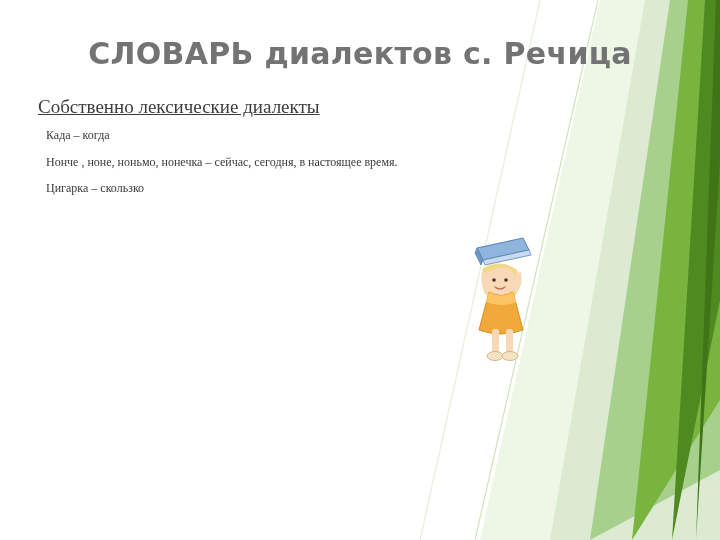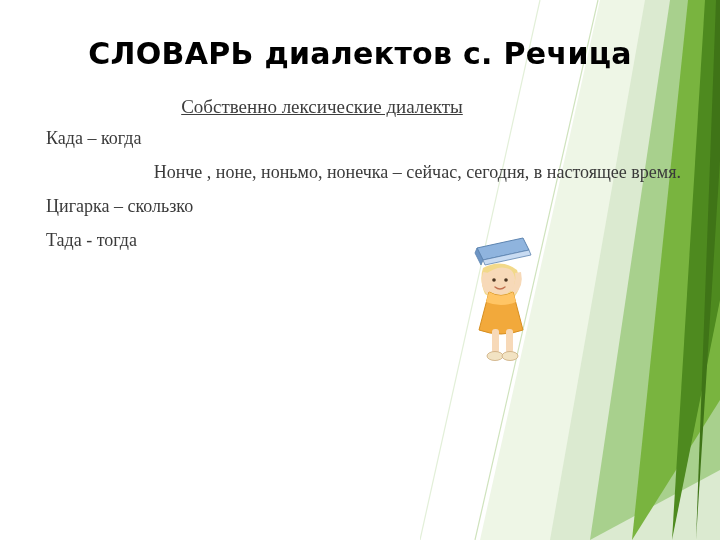--- a/index.html
+++ b/index.html
@@ -35,50 +35,49 @@
   
   .title {
     position: absolute;
     left: 28px;
     top: 36px;
     width: 664px;
     text-align: center;
     font-family: "DejaVu Sans", sans-serif;
     font-size: 30px;
     font-weight: bold;
-    color: #000000;
+    color: #737373;
     letter-spacing: 0.3px;
     white-space: nowrap;
   }
 
   
   .body-block {
     position: absolute;
     left: 38px;
     top: 96px;
     width: 648px;
   }
   .subtitle {
-    text-align: center;
+    text-align: left;
     font-size: 19px;
     color: #3d3d3d;
     text-decoration: underline;
     margin: 0 0 10px 0;
     padding-right: 80px;
   }
   .entry {
-    font-size: 18px;
+    font-size: 12px;
     color: #3a3a3a;
     line-height: 1.22;
     margin: 0 0 12px 0;
     padding-left: 8px;
   }
   .entry.wide {
     width: 635px;
-    text-align: right;
   }
   .entry.narrow {
     width: 430px;
   }
 
   
   .clipart {
     position: absolute;
     left: 455px;
     top: 228px;
@@ -111,21 +110,20 @@
     </svg>
   </div>
 
   <div class="title">СЛОВАРЬ диалектов с. Речица</div>
 
   <div class="body-block">
     <div class="subtitle">Собственно лексические диалекты</div>
     <p class="entry narrow">Када – когда</p>
     <p class="entry wide">Нонче , ноне, ноньмо, нонечка – сейчас, сегодня, в настоящее время.</p>
     <p class="entry narrow">Цигарка – скользко</p>
-    <p class="entry narrow">Тада  - тогда</p>
   </div>
 
   <div class="clipart">
     <svg width="120" height="150" viewBox="0 0 120 150" xmlns="http://www.w3.org/2000/svg">
 
       <g>
         <polygon points="22,20 68,10 74,22 28,32" fill="#8fb4de" stroke="#5d84b0" stroke-width="1"></polygon>
         <polygon points="22,20 28,32 26,37 20,25" fill="#6e95c4" stroke="#5d84b0" stroke-width="0.8"></polygon>
         <polygon points="28,32 74,22 76,27 30,37" fill="#c8dbf2" stroke="#5d84b0" stroke-width="0.8"></polygon>
       </g>

